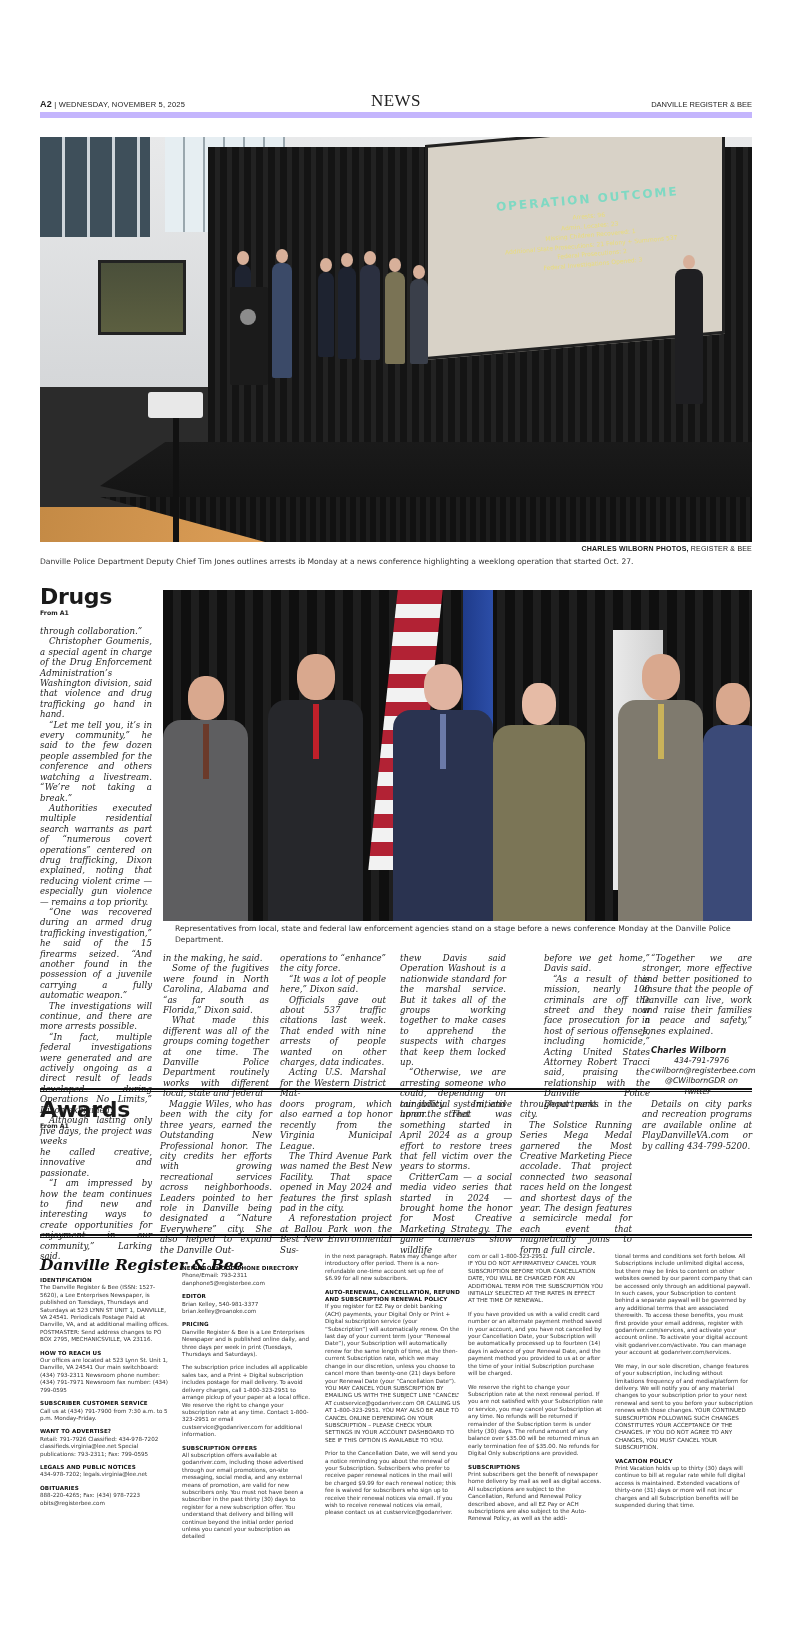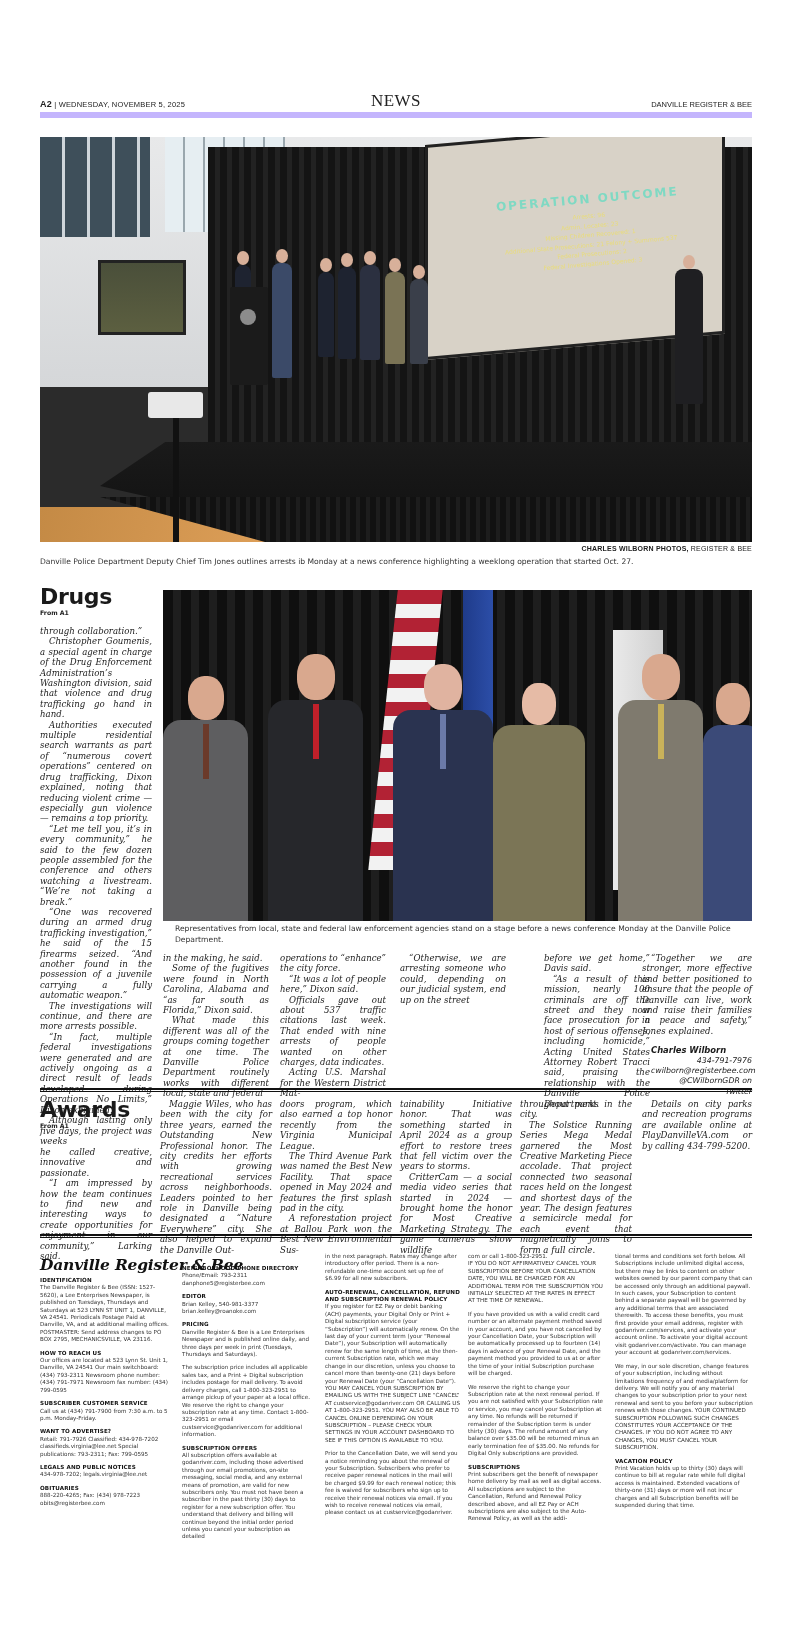--- a/index.html
+++ b/index.html
@@ -49,21 +49,21 @@
   .p2-curtain { position: absolute; inset: 0; background: repeating-linear-gradient(90deg,#0f0f0f 0 10px,#1e1e1e 10px 18px); }
   .p2-flag-us { position: absolute; left: 220px; top: 0; width: 45px; height: 280px; background: repeating-linear-gradient(180deg,#b22234 0 14px,#f2f2f2 14px 28px); transform: skewX(-6deg); }
   .p2-flag-blue { position: absolute; left: 300px; top: 0; width: 30px; height: 300px; background: linear-gradient(90deg,#1f3b8a,#2c4ea8); }
   .p2-flag-white { position: absolute; left: 450px; top: 40px; width: 50px; height: 260px; background: linear-gradient(90deg,#eaeaea,#d0d0d0); }
   .p2-person { position: absolute; border-radius: 18px 18px 0 0; }
   .p2-person .head { position: absolute; top: -36px; left: 50%; transform: translateX(-50%); width: 32px; height: 40px; border-radius: 45%; background: #d9a88e; }
   .p2-person .tie { position: absolute; top: 4px; left: 50%; transform: translateX(-50%); width: 6px; height: 55px; }
   .caption2 { position: absolute; left: 175px; top: 923px; width: 589px; font-family: "DejaVu Sans", sans-serif; font-size: 7.6px; color: #333; line-height: 11px; }
 
   .byline-name { font-family: "DejaVu Sans", sans-serif; font-weight: 700; font-size: 8.4px; text-indent: 0; margin-top: 9px; }
-  .byline-line { font-family: "DejaVu Sans", sans-serif; font-size: 7.8px; text-indent: 0; text-align: right; line-height: 10.4px; }
+  .byline-line { font-family: "DejaVu Sans", sans-serif; font-size: 7.8px; text-indent: 0; text-align: center; line-height: 10.4px; }
 
   .rule-double { position: absolute; left: 40px; width: 712px; height: 4px; border-top: 2px solid #111; border-bottom: 1px solid #111; }
 
   
   .foot { position: absolute; font-family: "DejaVu Sans", sans-serif; font-size: 5.6px; line-height: 7.4px; color: #333; }
   .foot h4 { font-size: 5.6px; font-weight: 700; color: #111; margin-top: 6px; letter-spacing: 0.1px; }
   .foot h4:first-child { margin-top: 0; }
   .foot p { margin-top: 0; }
   .foot p + p { margin-top: 6px; }
   .nameplate { position: absolute; left: 40px; top: 1255px; font-family: "DejaVu Serif", serif; font-size: 15.5px; font-style: italic; font-weight: 700; color: #111; letter-spacing: -0.2px; }
@@ -128,22 +128,22 @@
 </div>
 <div class="credit"><b>CHARLES WILBORN PHOTOS,</b> <span>REGISTER &amp; BEE</span></div>
 <div class="caption">Danville Police Department Deputy Chief Tim Jones outlines arrests ib Monday at a news conference highlighting a weeklong operation that started Oct. 27.</div>
 
 <div class="kicker" style="left:40px;top:584px;">Drugs</div>
 <div class="fromA1" style="left:40px;top:609px;">From A1</div>
 
 <div class="col" style="left:40px;top:626px;width:112px;">
   <p class="noind">through collaboration.”</p>
   <p>Christopher Goumenis, a special agent in charge of the Drug Enforcement Administration’s Washington division, said that violence and drug trafficking go hand in hand.</p>
+  <p>“Let me tell you, it’s in every community,” he said to the few dozen people assembled for the conference and others watching a livestream. “We’re not taking a break.”</p>
   <p>Authorities executed multiple residential search warrants as part of “numerous covert operations” centered on drug trafficking, Dixon explained, noting that reducing violent crime — especially gun violence — remains a top priority.</p>
-  <p>“Let me tell you, it’s in every community,” he said to the few dozen people assembled for the conference and others watching a livestream. “We’re not taking a break.”</p>
   <p>“One was recovered during an armed drug trafficking investigation,” he said of the 15 firearms seized. “And another found in the possession of a juvenile carrying a fully automatic weapon.”</p>
   <p>The investigations will continue, and there are more arrests possible.</p>
   <p>“In fact, multiple federal investigations were generated and are actively ongoing as a direct result of leads developed during Operations No Limits,” Dixon explained.</p>
   <p>Although lasting only five days, the project was weeks</p>
 </div>
 
 <div class="photo2">
   <div class="p2-curtain"></div>
   <div class="p2-flag-us"></div>
   <div class="p2-flag-blue"></div>
@@ -178,20 +178,21 @@
   <p>Some of the fugitives were found in North Carolina, Alabama and “as far south as Florida,” Dixon said.</p>
   <p>What made this different was all of the groups coming together at one time. The Danville Police Department routinely works with different local, state and federal</p>
 </div>
 <div class="col" style="left:280px;top:953px;width:106px;">
   <p class="noind">operations to “enhance” the city force.</p>
   <p>“It was a lot of people here,” Dixon said.</p>
   <p>Officials gave out about 537 traffic citations last week. That ended with nine arrests of people wanted on other charges, data indicates.</p>
   <p>Acting U.S. Marshal for the Western District Mat-</p>
 </div>
 <div class="col" style="left:400px;top:953px;width:106px;">
+  <p class="noind">thew Davis said Operation Washout is a nationwide standard for the marshal service. But it takes all of the groups working together to make cases to apprehend the suspects with charges that keep them locked up.</p>
   <p>“Otherwise, we are arresting someone who could, depending on our judicial system, end up on the street</p>
 </div>
 <div class="col" style="left:520px;top:953px;width:106px;margin-left:24px;">
   <p class="noind">before we get home,” Davis said.</p>
   <p>“As a result of this mission, nearly 100 criminals are off the street and they now face prosecution for a host of serious offenses, including homicide,” Acting United States Attorney Robert Tracci said, praising the relationship with the Danville Police Department.</p>
 </div>
 <div class="col" style="left:642px;top:953px;width:110px;">
   <p>“Together we are stronger, more effective and better positioned to ensure that the people of Danville can live, work and raise their families in peace and safety,” Jones explained.</p>
   <p class="byline-name">Charles Wilborn</p>
   <p class="byline-line">434-791-7976</p>

